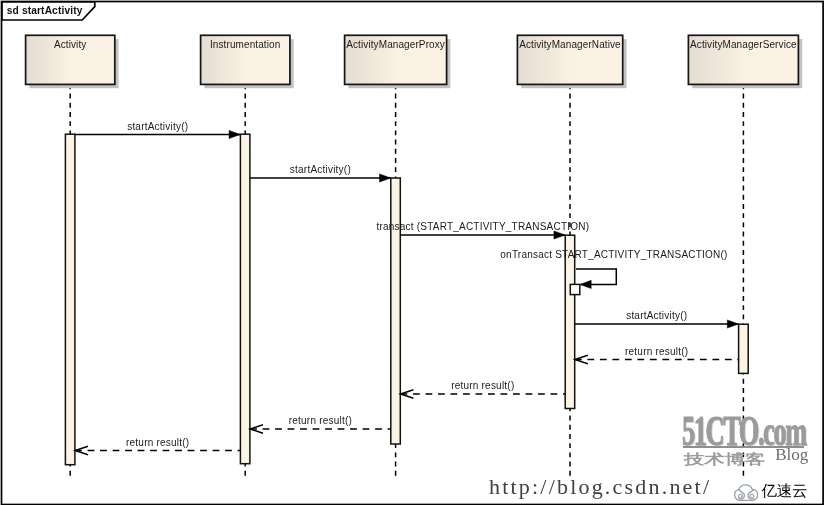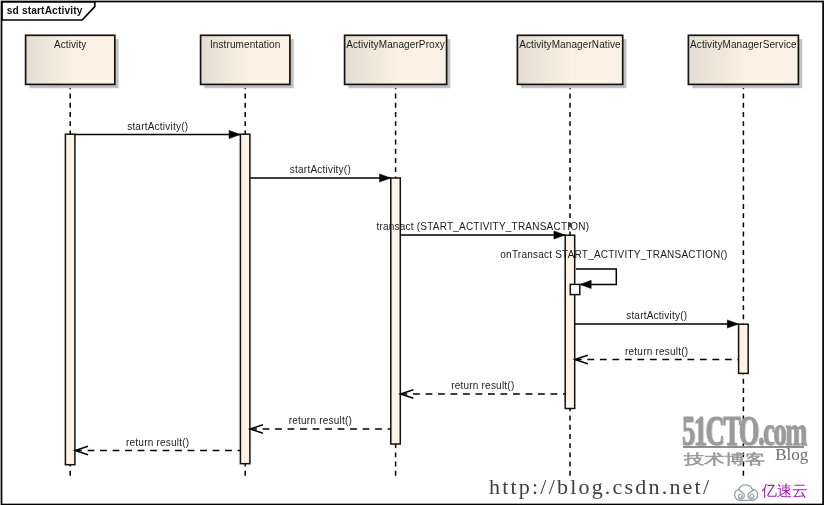--- a/index.html
+++ b/index.html
@@ -29,21 +29,21 @@
   #wm-cto .cto-row{position:absolute;left:0px;top:41.5px;white-space:nowrap;}
   #wm-cto .cto-cn{position:absolute;left:2px;top:0px;
     font-family:"DejaVu Sans",sans-serif;font-weight:bold;font-size:19.4px;
     line-height:19.4px;color:#9b9b9b;display:inline-block;
     transform:scale(1.05,.72);transform-origin:0 0;}
   #wm-cto .cto-en{font-family:"Liberation Serif",serif;font-weight:normal;font-size:17px;
     line-height:17px;color:#6e6e6e;position:absolute;left:93.2px;top:-5.2px;}
   #wm-ysy{position:absolute;left:733.5px;top:482px;width:80px;height:20px;}
   #wm-ysy .ysy-cn{position:absolute;left:28px;top:2.2px;
     font-family:"DejaVu Sans",sans-serif;font-size:15.5px;line-height:15.5px;
-    color:#a21caf;letter-spacing:-.3px;white-space:nowrap;display:inline-block;}
+    color:#000000;letter-spacing:-.3px;white-space:nowrap;display:inline-block;}
 </style>
 </head>
 <body>
 
 <div id="stage">
   <svg id="diagram" width="824" height="505" viewBox="0 0 824 505">
       <defs>
         <linearGradient id="boxgrad" x1="0" y1="0" x2="1" y2="0">
           <stop offset="0" stop-color="#e3dcd0"></stop>
           <stop offset="0.52" stop-color="#fbf1e4"></stop>

